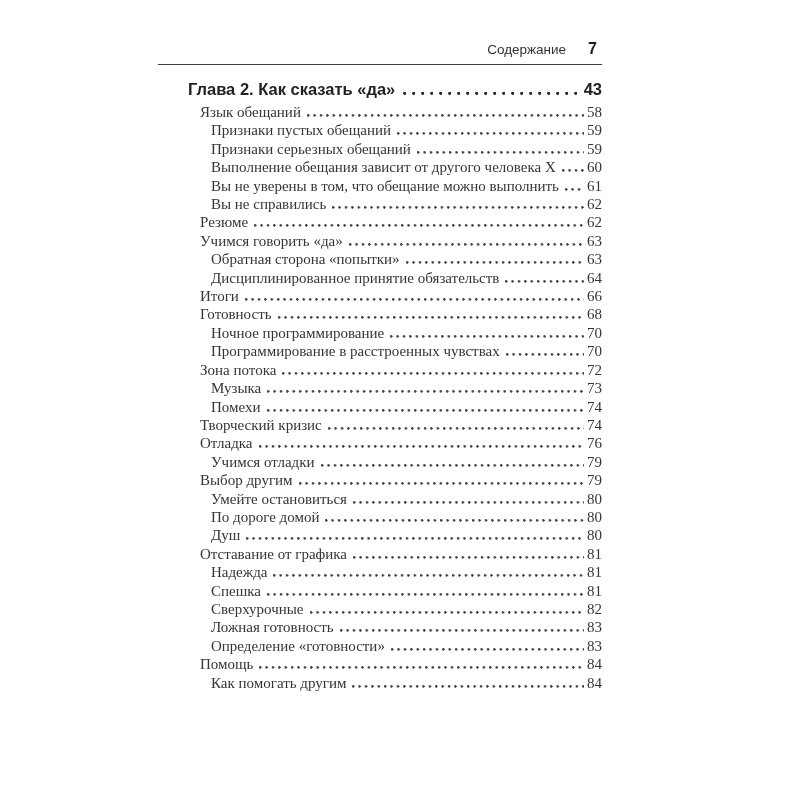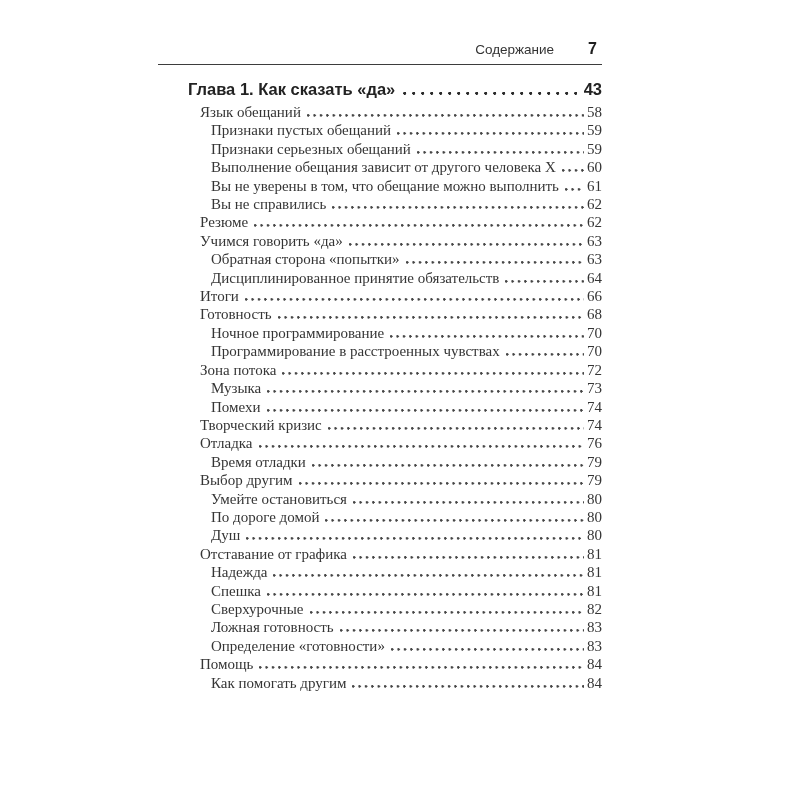--- a/index.html
+++ b/index.html
@@ -19,21 +19,20 @@
   .running-head {
     position: absolute;
     left: 158px;
     top: 40px;
     width: 444px;
     display: flex;
     justify-content: flex-end;
     align-items: baseline;
     border-bottom: 1.5px solid #3d3d3d;
     padding-bottom: 6px;
-    gap: 12px;
   }
   .rh-title {
     font-family: "Liberation Sans", sans-serif;
     font-size: 13.5px;
     color: #333333;
   }
   .rh-page {
     font-family: "Liberation Sans", sans-serif;
     font-weight: bold;
     font-size: 16px;
@@ -98,21 +97,21 @@
 </head>
 <body>
 
 <div class="running-head">
   <span class="rh-title">Содержание</span>
   <span class="rh-page">7</span>
 </div>
 
 <div class="toc" id="toc">
     <div class="row chapter level0">
-      <span class="title">Глава 1. Как сказать «да»</span>
+      <span class="title">Глава 2. Как сказать «да»</span>
       <span class="leader"></span>
       <span class="pagenum">43</span>
     </div>
     <div class="row entry level1">
       <span class="title">Язык обещаний</span>
       <span class="leader"></span>
       <span class="pagenum">58</span>
     </div>
     <div class="row entry level2">
       <span class="title">Признаки пустых обещаний</span>
@@ -198,21 +197,21 @@
       <span class="title">Творческий кризис</span>
       <span class="leader"></span>
       <span class="pagenum">74</span>
     </div>
     <div class="row entry level1">
       <span class="title">Отладка</span>
       <span class="leader"></span>
       <span class="pagenum">76</span>
     </div>
     <div class="row entry level2">
-      <span class="title">Время отладки</span>
+      <span class="title">Учимся отладки</span>
       <span class="leader"></span>
       <span class="pagenum">79</span>
     </div>
     <div class="row entry level1">
       <span class="title">Выбор другим</span>
       <span class="leader"></span>
       <span class="pagenum">79</span>
     </div>
     <div class="row entry level2">
       <span class="title">Умейте остановиться</span>

